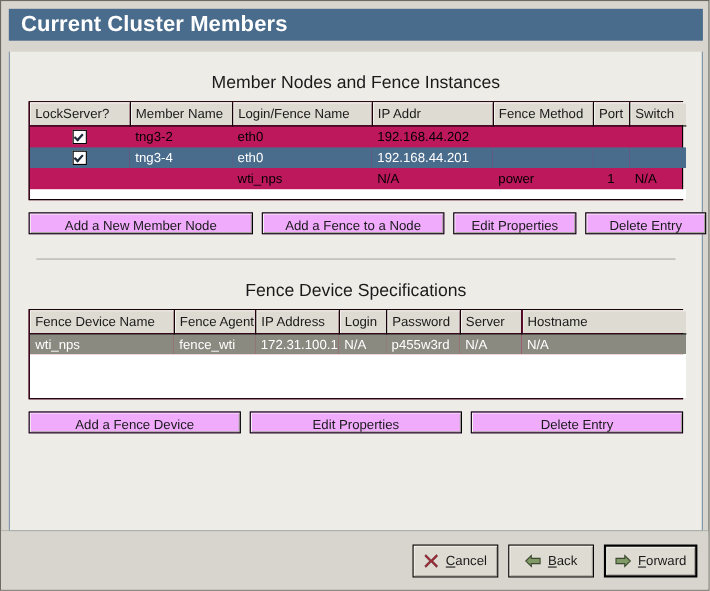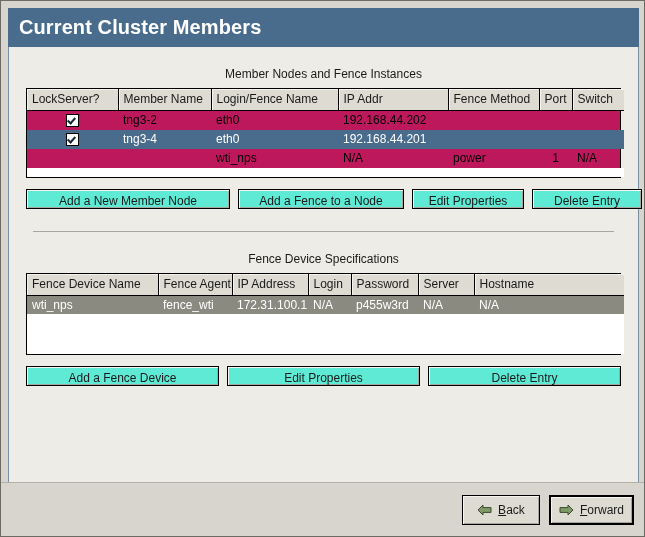--- a/index.html
+++ b/index.html
@@ -23,21 +23,21 @@
     border: 1px solid #6b6b63;
     background: #d7d5cd;
   }
 
   
   .titlebar {
     position: absolute;
     left: 7px;
     top: 7px;
     width: 631px;
-    height: 39px;
+    height: 29px;
     background: #4a6c8c;
     box-sizing: border-box;
     display: flex;
     align-items: center;
   }
   .titlebar .title-text {
     color: #ffffff;
     font-size: 20px;
     font-weight: bold;
     padding-left: 11px;
@@ -52,21 +52,21 @@
     width: 631px;
     height: 436px;
     box-sizing: border-box;
     background: #eeece6;
     border: 1px solid #7b8fa3;
     border-top: none;
   }
 
   .section-caption {
     text-align: center;
-    font-size: 12px;
+    font-size: 16px;
     color: #1a1a1a;
     margin-top: 20px;
     margin-bottom: 7px;
   }
 
   
   .table-wrap {
     margin: 0 17px;
     border: 1px solid #000000;
     background: #be185d;
@@ -139,21 +139,21 @@
     background: #ffffff;
   }
 
   
   .button-row {
     display: flex;
     margin: 11px 17px 0 17px;
     gap: 8px;
   }
   .btn {
-    background: #5eead4;
+    background: #f0abfc;
     border: 1px solid #000000;
     box-shadow: inset 1px 1px 0 #f6f4ef, inset -1px -1px 0 #a8a69c;
     font-family: "Liberation Sans", sans-serif;
     font-size: 12px;
     color: #1a1a1a;
     height: 20px;
     line-height: 22px;
     text-align: center;
     box-sizing: border-box;
     cursor: default;
@@ -345,20 +345,28 @@
       <div class="btn">Add a Fence Device</div>
       <div class="btn">Edit Properties</div>
       <div class="btn">Delete Entry</div>
     </div>
 
   </div>
 
   <div class="footer-topline"></div>
   <div class="footer">
 
+    <div class="fbtn">
+      <span class="icon">
+        <svg width="14" height="14" viewBox="0 0 14 14">
+          <path d="M2.2 1.2 L7 6 L11.8 1.2 L12.8 2.6 L8.4 7 L12.8 11.4 L11.8 12.8 L7 8 L2.2 12.8 L1.2 11.4 L5.6 7 L1.2 2.6 Z" fill="#a02c3a" stroke="#5c1720" stroke-width="0.5"></path>
+        </svg>
+      </span>
+      <span><span class="mnem">C</span><span>ancel</span></span>
+    </div>
 
     <div class="fbtn">
       <span class="icon">
         <svg width="15" height="14" viewBox="0 0 15 14">
           <path d="M1 7 L6 2 L6 4.6 L14 4.6 L14 9.4 L6 9.4 L6 12 Z" fill="#7f9a66" stroke="#3d4a31" stroke-width="1"></path>
         </svg>
       </span>
       <span><span class="mnem">B</span><span>ack</span></span>
     </div>
 

